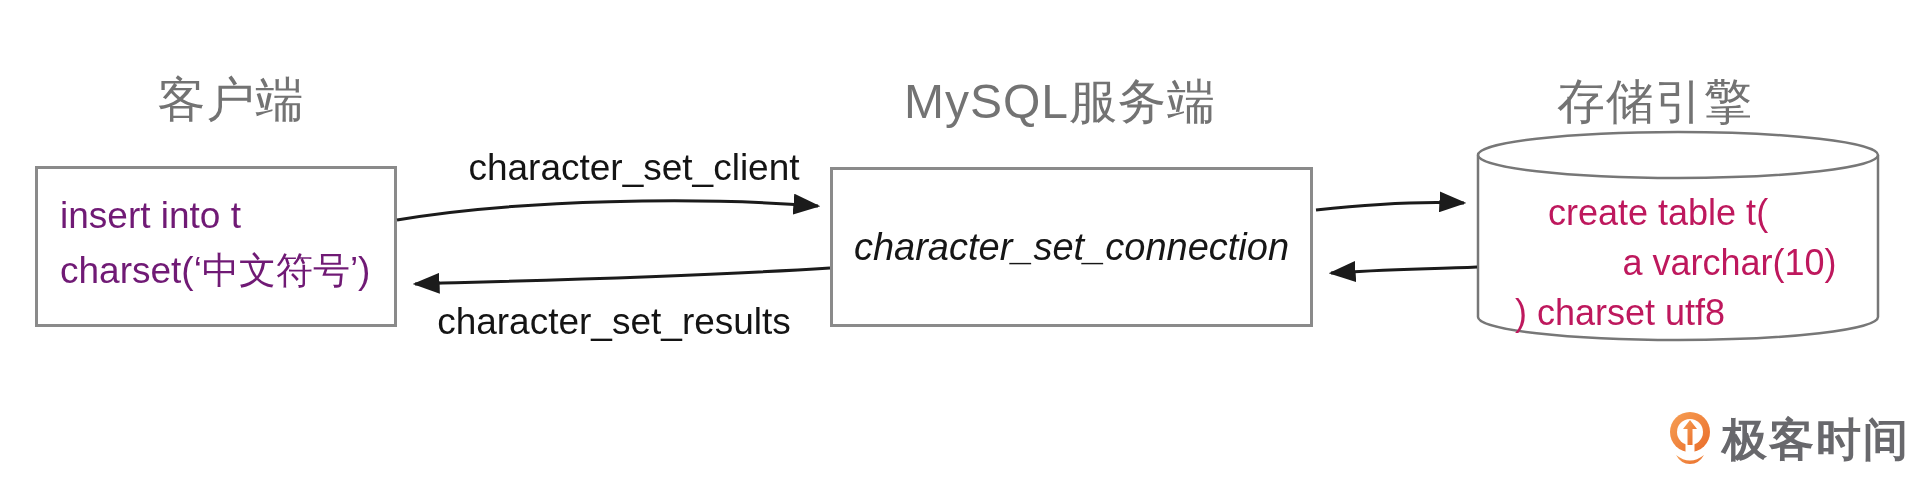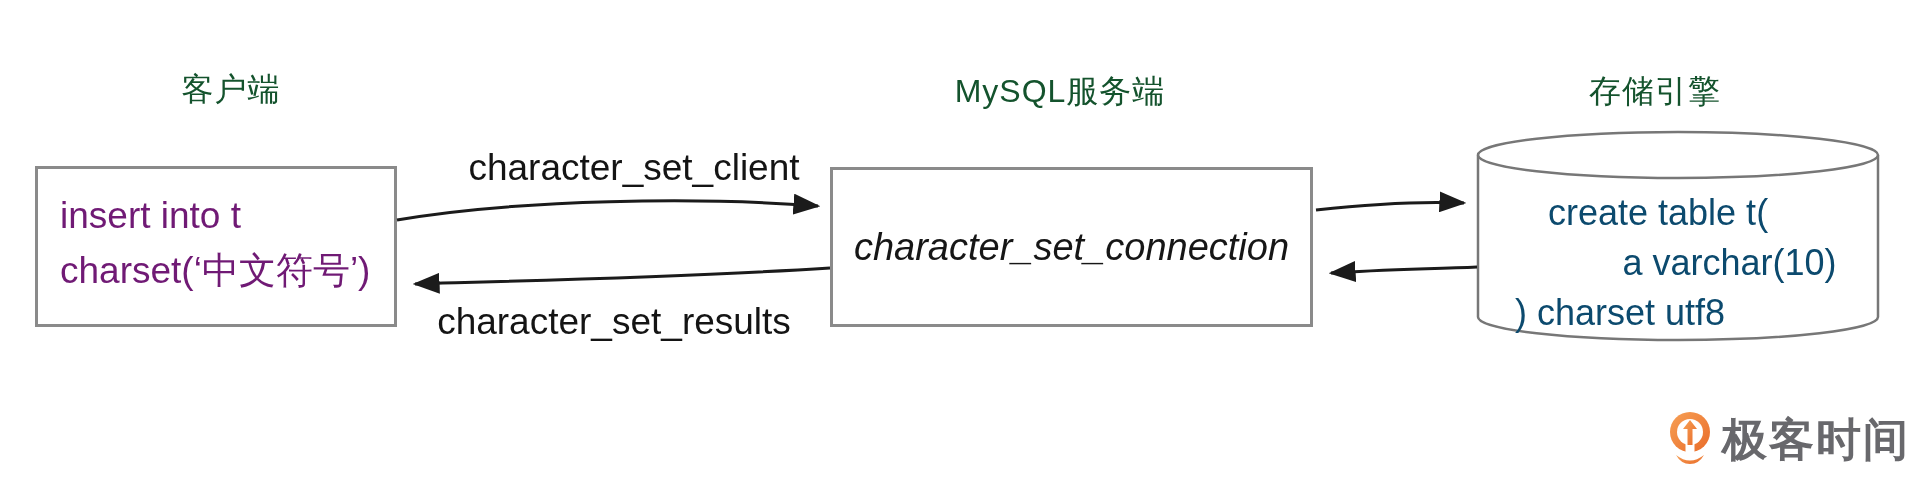--- a/index.html
+++ b/index.html
@@ -1,33 +1,33 @@
 <!DOCTYPE html>
 <html><head>
 <meta charset="utf-8">
 <style>
   html,body{margin:0;padding:0;background:#fff;}
   body{width:1920px;height:484px;font-family:"Liberation Sans", sans-serif;color:#1b1b1b;}
   .stage{position:relative;width:1920px;height:484px;background:#ffffff;overflow:hidden;}
 
-  .node-title{position:absolute;font-size:32px;letter-spacing:1px;color:#14532d;white-space:nowrap;transform:translateX(-50%);}
+  .node-title{position:absolute;font-size:48px;letter-spacing:1px;color:#737373;white-space:nowrap;transform:translateX(-50%);}
 
   .client-box{position:absolute;left:35px;top:166px;width:362px;height:161px;border:3px solid #8a8a8a;box-sizing:border-box;background:#fff;}
   .client-box .line{position:absolute;left:22px;font-size:37px;white-space:nowrap;color:#701a75;}
   .client-box .line.l0{top:26px;}
   .client-box .line.l1{top:77px;}
 
   .server-box{position:absolute;left:830px;top:167px;width:483px;height:160px;border:3px solid #8a8a8a;box-sizing:border-box;background:#fff;display:flex;align-items:center;justify-content:center;font-style:italic;}
   .server-box .label{font-size:38px;color:#161616;white-space:nowrap;}
 
   .edge-label{position:absolute;font-size:37px;color:#141414;white-space:nowrap;transform:translate(-50%,-50%);}
 
   .arrow-layer,.cyl-layer{position:absolute;left:0;top:0;pointer-events:none;}
 
-  .engine-text{position:absolute;left:1477px;top:188px;width:401px;font-size:36px;color:#0c4a6e;line-height:50px;}
+  .engine-text{position:absolute;left:1477px;top:188px;width:401px;font-size:36px;color:#be185d;line-height:50px;}
   .engine-text .line{white-space:nowrap;}
   .engine-text .e0{margin-left:71px;}
   .engine-text .e1{margin-left:104px;text-align:center;}
   .engine-text .e2{margin-left:38px;}
 
   .logo{position:absolute;left:1668px;top:410px;display:flex;align-items:center;gap:10px;}
   .logo .logo-text{font-size:45px;color:#68686c;letter-spacing:2px;white-space:nowrap;font-weight:bold;}
 </style>
 </head>
 <body>

